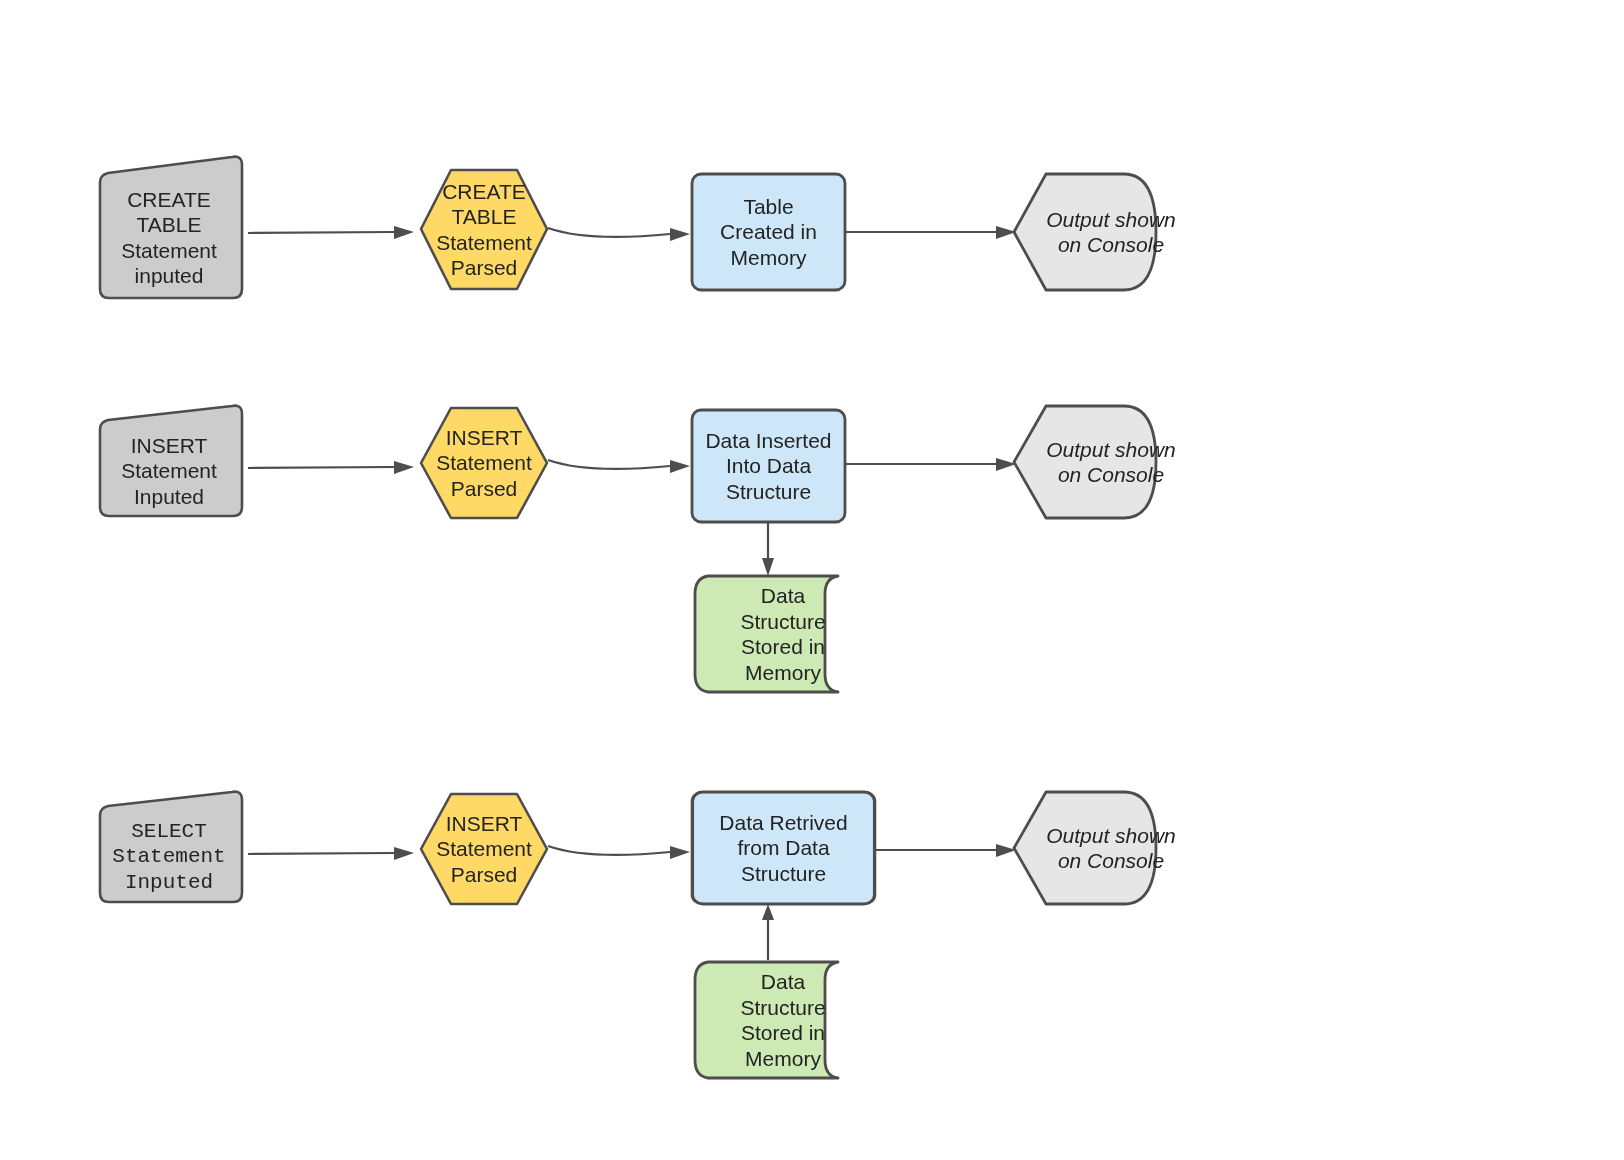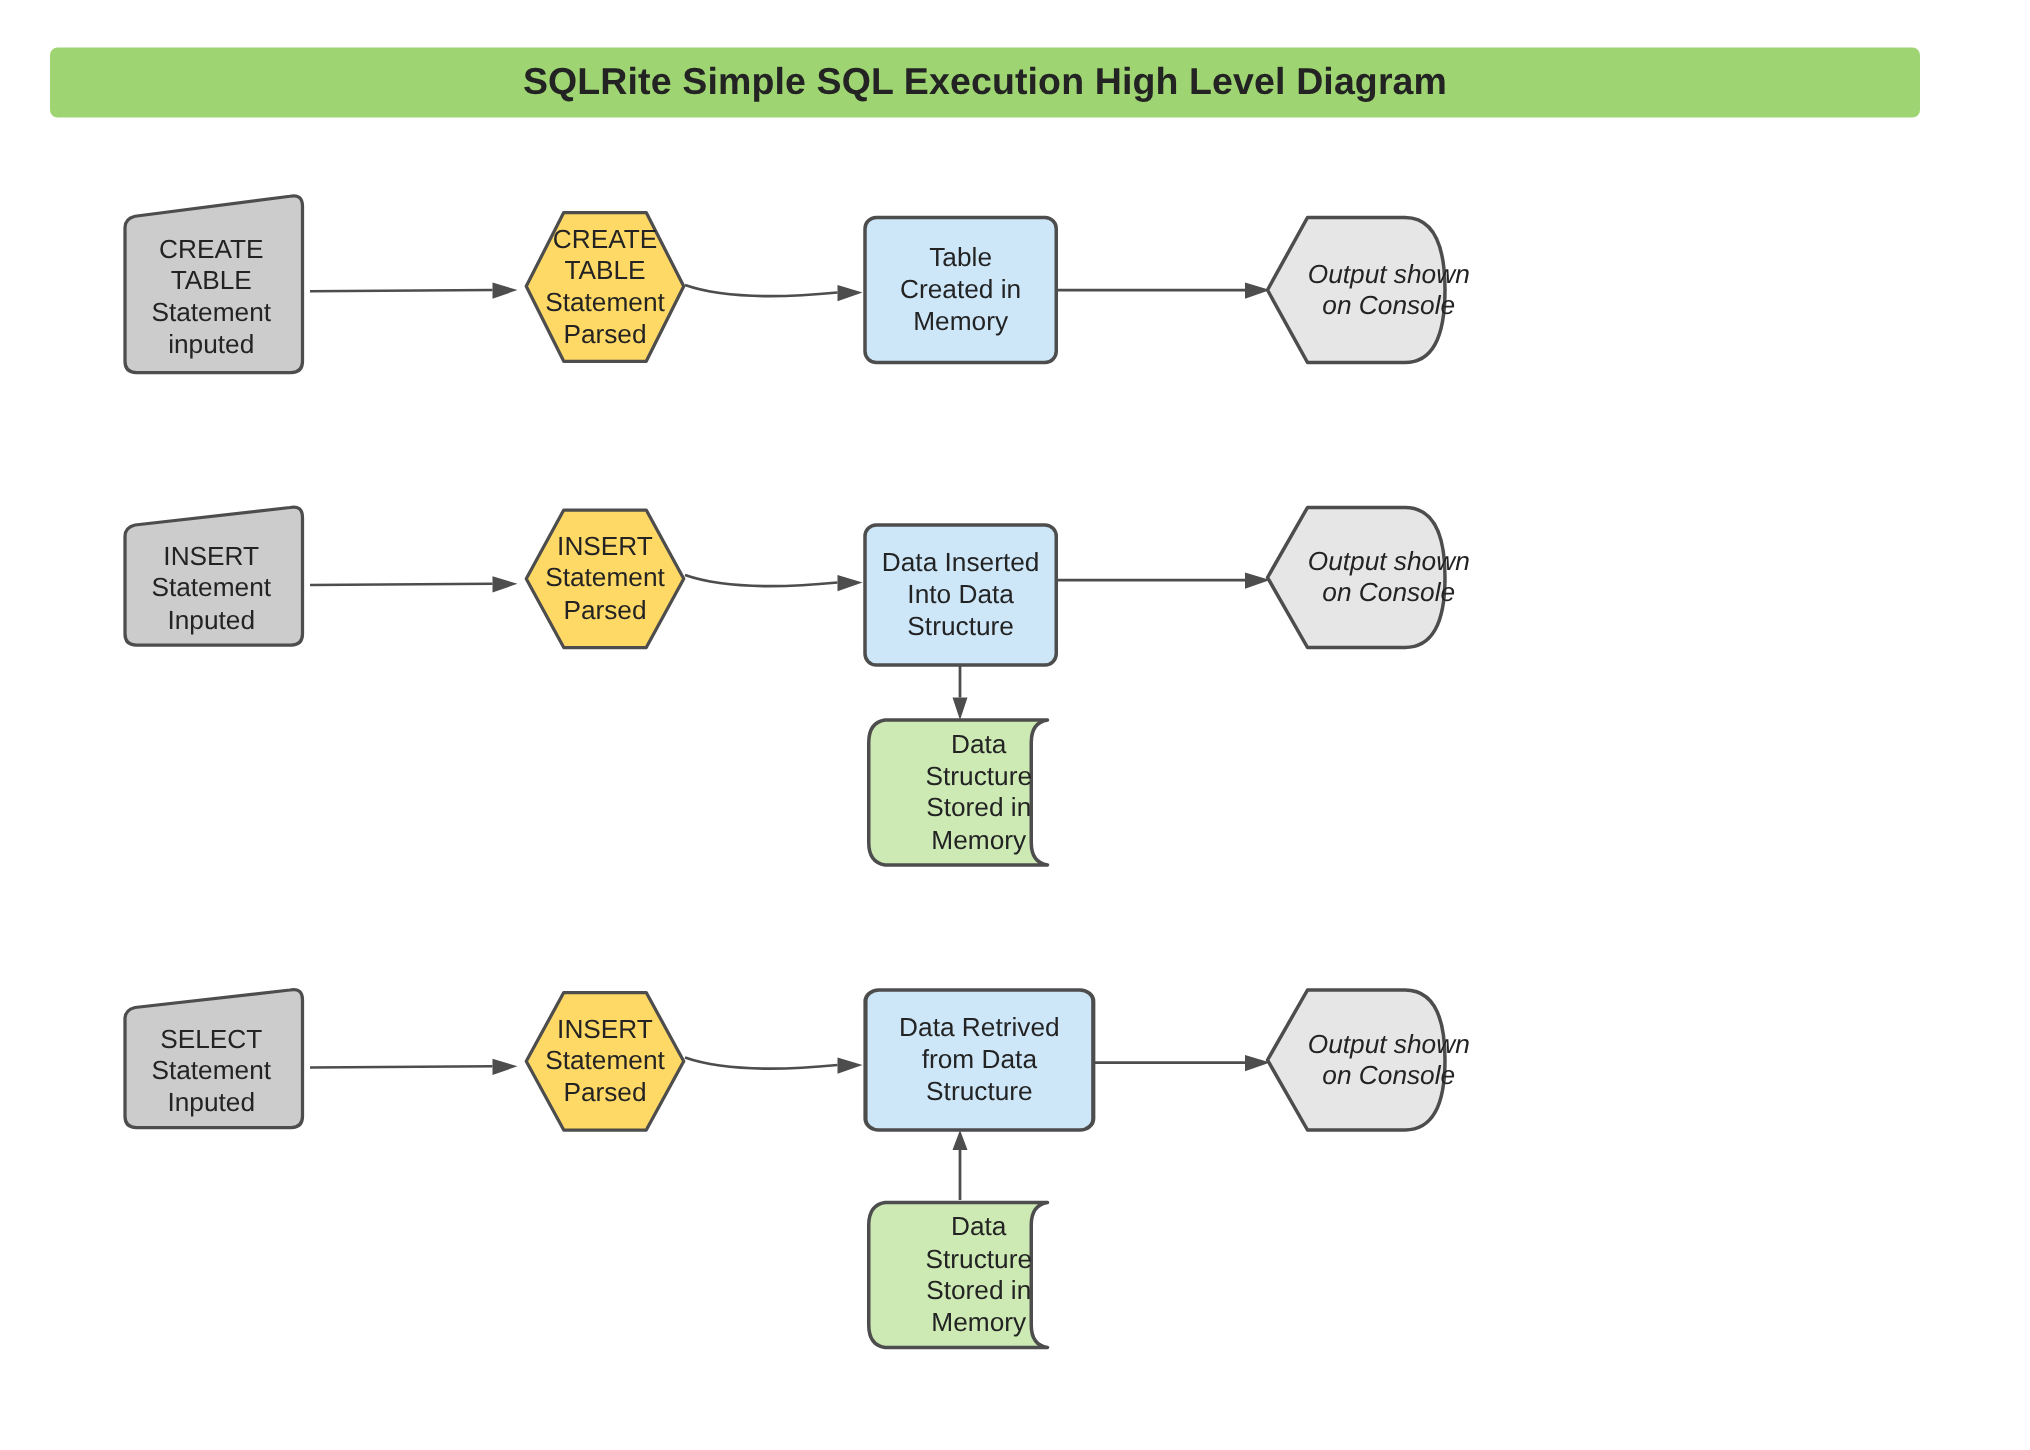--- a/index.html
+++ b/index.html
@@ -92,23 +92,20 @@
     stroke-width: 2.2px;
     fill: none;
   }
   .edge polygon { fill: #4d4d4d; }
 </style>
 </head>
 <body>
 
 <div id="canvas">
 
-  <div class="title-banner">
-    <div class="title-text">SQLRite Simple SQL Execution High Level Diagram</div>
-  </div>
 
   <svg class="edge" style="left:248px; top:205px; width:180px; height:60px;" viewBox="0 0 180 60">
     <path d="M 0 28 L 146 27"></path>
     <polygon points="146,21 166,27 146,34"></polygon>
   </svg>
 
   <svg class="edge" style="left:548px; top:200px; width:156px; height:60px;" viewBox="0 0 156 60">
     <path d="M 0 28 Q 40 42 122 34"></path>
     <polygon points="122,28 142,34 122,41"></polygon>
   </svg>
@@ -186,21 +183,21 @@
 
   <div class="node hexagon" style="left:418px; top:405px; width:132px; height:116px;">
     <svg class="svg-shape" viewBox="0 0 132 116" preserveAspectRatio="none">
       <path d="M 33 3 L 99 3 L 129 58 L 99 113 L 33 113 L 3 58 Z" fill="#ffd966" stroke="#4d4d4d" stroke-width="2.6" stroke-linejoin="round"></path>
     </svg>
     <div class="label">INSERT
 Statement
 Parsed</div>
   </div>
 
-  <div class="node rounded" style="left:690px; top:418px; width:157px; height:116px;">
+  <div class="node rounded" style="left:690px; top:408px; width:157px; height:116px;">
     <svg class="svg-shape" viewBox="0 0 157 116" preserveAspectRatio="none">
       <rect x="2" y="2" width="153" height="112" rx="9" ry="9" fill="#cde7f8" stroke="#4d4d4d" stroke-width="2.8"></rect>
     </svg>
     <div class="label">Data Inserted
 Into Data
 Structure</div>
   </div>
 
   <div class="node display" style="left:1012px; top:404px; width:146px; height:116px;">
     <svg class="svg-shape" viewBox="0 0 146 116" preserveAspectRatio="none">
@@ -233,21 +230,21 @@
   <svg class="edge" style="left:846px; top:823px; width:180px; height:50px;" viewBox="0 0 180 50">
     <path d="M 0 27 L 150 27"></path>
     <polygon points="150,21 170,27 150,34"></polygon>
   </svg>
 
   <svg class="edge" style="left:740px; top:902px; width:60px; height:62px;" viewBox="0 0 60 62">
     <path d="M 28 58 L 28 18"></path>
     <polygon points="22,18 28,2 34,18"></polygon>
   </svg>
 
-  <div class="node trapezoid" style="left:90px; top:790px; width:158px; height:114px;">
+  <div class="node trapezoid" style="left:90px; top:790px; width:158px; height:114px;font-family:Liberation Mono, monospace;">
     <svg class="svg-shape" viewBox="0 0 158 114" preserveAspectRatio="none">
       <path d="M 10 25 Q 10 18 18 16 L 142 2 Q 152 0 152 10 L 152 103 Q 152 112 143 112 L 19 112 Q 10 112 10 103 Z" fill="#cccccc" stroke="#4d4d4d" stroke-width="2.6" stroke-linejoin="round"></path>
     </svg>
     <div class="label">SELECT
 Statement
 Inputed</div>
   </div>
 
   <div class="node hexagon" style="left:418px; top:791px; width:132px; height:116px;">
     <svg class="svg-shape" viewBox="0 0 132 116" preserveAspectRatio="none">

